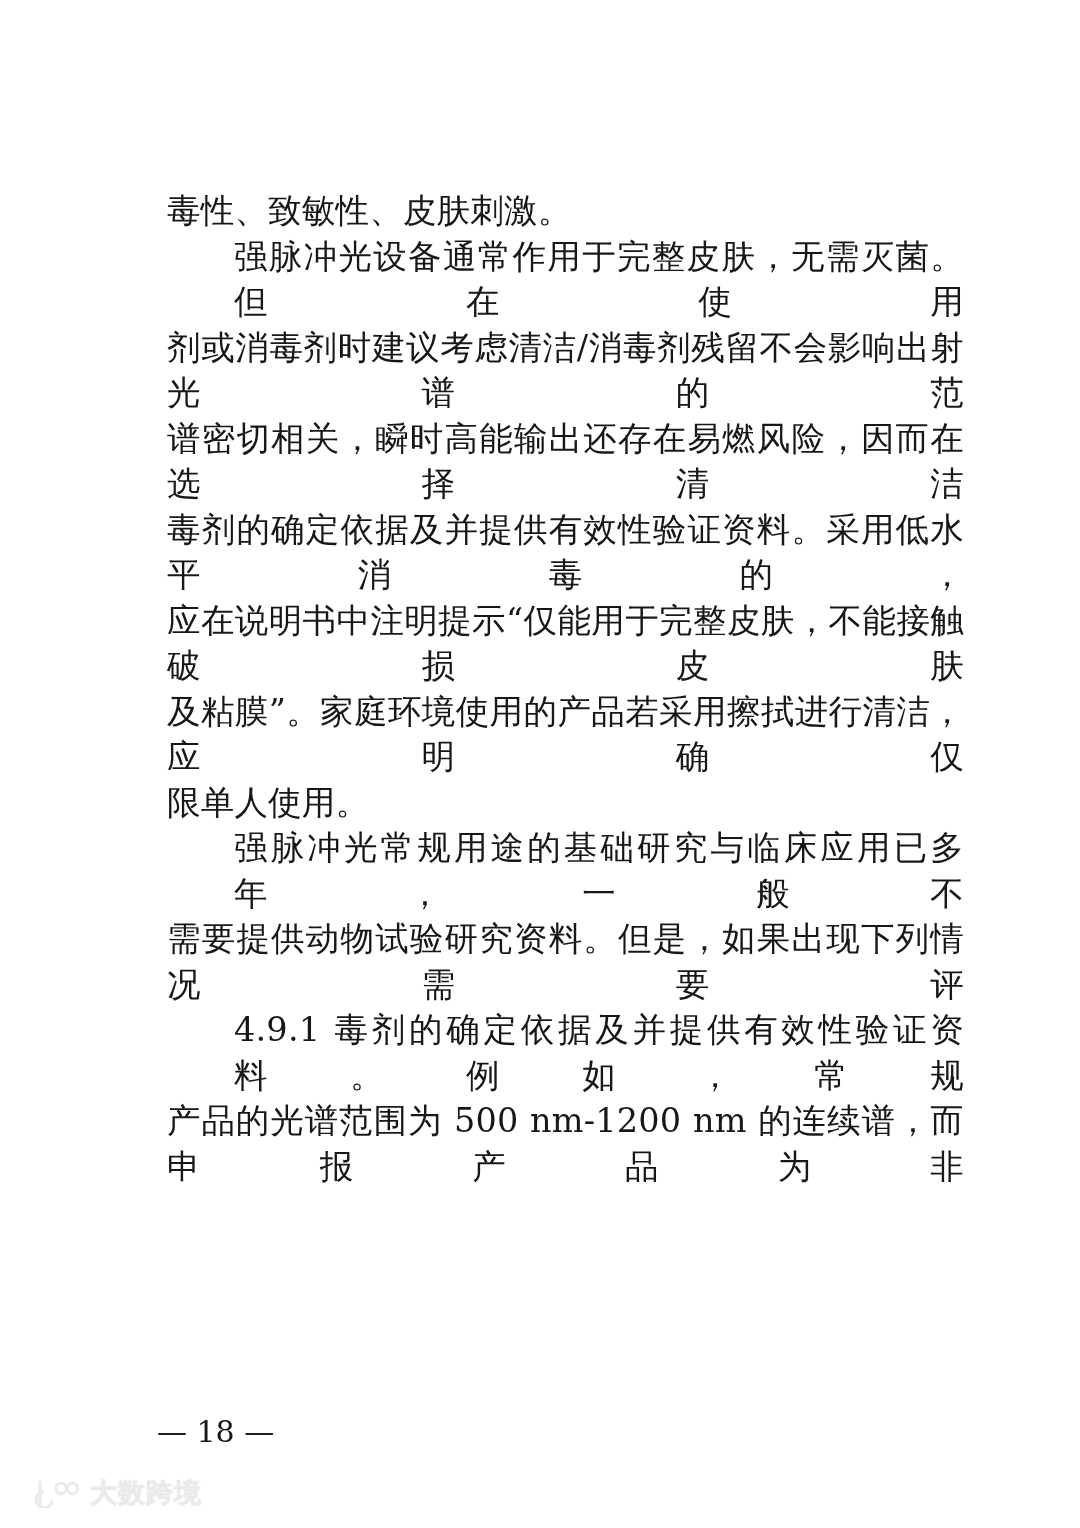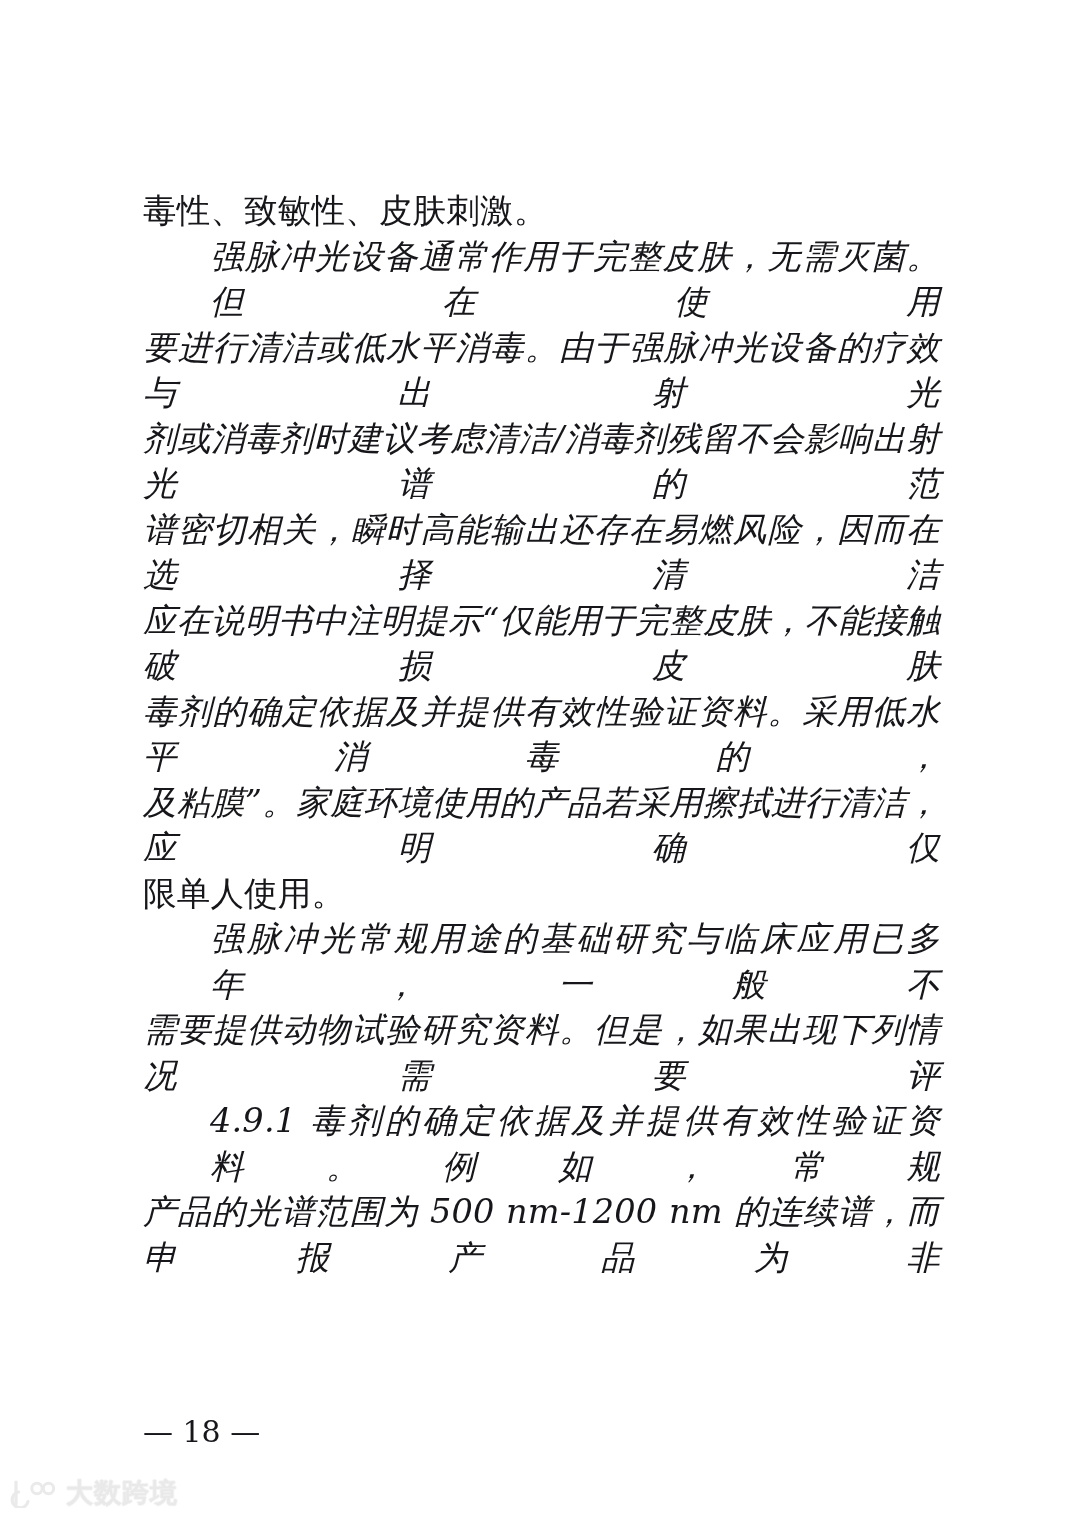--- a/index.html
+++ b/index.html
@@ -14,20 +14,21 @@
     position: relative;
     overflow: hidden;
     font-family: "DejaVu Serif", "Liberation Serif", serif;
     color: #1a1a1a;
   }
 
   .page {
     position: absolute;
     inset: 0;
     background: #ffffff;
+    margin-left: 24px;
   }
 
   .text-column {
     position: absolute;
     left: 143px;
     top: 188px;
     width: 797px;
   }
 
   .line {
@@ -38,31 +39,30 @@
     white-space: pre;
     font-family: "DejaVu Serif", "Liberation Serif", serif;
     font-weight: 400;
   }
 
   
   .line.justify {
     text-align: justify;
     text-align-last: justify;
     white-space: normal;
-    font-style: italic;
   }
 
   .line.heading {
     padding-left: 67px;
   }
 
   
   .page-number {
     position: absolute;
-    left: 143px;
+    left: 133px;
     top: 1412px;
     font-size: 30px;
     line-height: 40px;
     color: #17171b;
     font-family: "DejaVu Serif", "Liberation Serif", serif;
     white-space: pre;
   }
 
   
   .watermark {
@@ -96,25 +96,24 @@
 </style>
 </head>
 <body>
 
 <div class="page">
 
   <div class="text-column">
 
     <div class="line">毒性、致敏性、皮肤刺激。</div>
     <div class="line justify indent-first" style="padding-left:67px;text-align-last:justify;">强脉冲光设备通常作用于完整皮肤，无需灭菌。但在使用</div>
-    <div class="line justify">要进行清洁或低水平消毒。由于强脉冲光设备的疗效与出射光</div>
     <div class="line justify">剂或消毒剂时建议考虑清洁/消毒剂残留不会影响出射光谱的范</div>
     <div class="line justify">谱密切相关，瞬时高能输出还存在易燃风险，因而在选择清洁</div>
+    <div class="line justify">毒剂的确定依据及并提供有效性验证资料。采用低水平消毒的，</div>
     <div class="line justify">应在说明书中注明提示“仅能用于完整皮肤，不能接触破损皮肤</div>
-    <div class="line justify">毒剂的确定依据及并提供有效性验证资料。采用低水平消毒的，</div>
     <div class="line justify">及粘膜”。家庭环境使用的产品若采用擦拭进行清洁，应明确仅</div>
     <div class="line">限单人使用。</div>
 
     <div class="line justify" style="padding-left:67px;text-align-last:justify;">强脉冲光常规用途的基础研究与临床应用已多年，一般不</div>
     <div class="line justify">需要提供动物试验研究资料。但是，如果出现下列情况需要评</div>
 
     <div class="line justify" style="padding-left:67px;text-align-last:justify;">4.9.1 毒剂的确定依据及并提供有效性验证资料。例如，常规</div>
     <div class="line justify">产品的光谱范围为 500 nm-1200 nm 的连续谱，而申报产品为非</div>
 
   </div>

